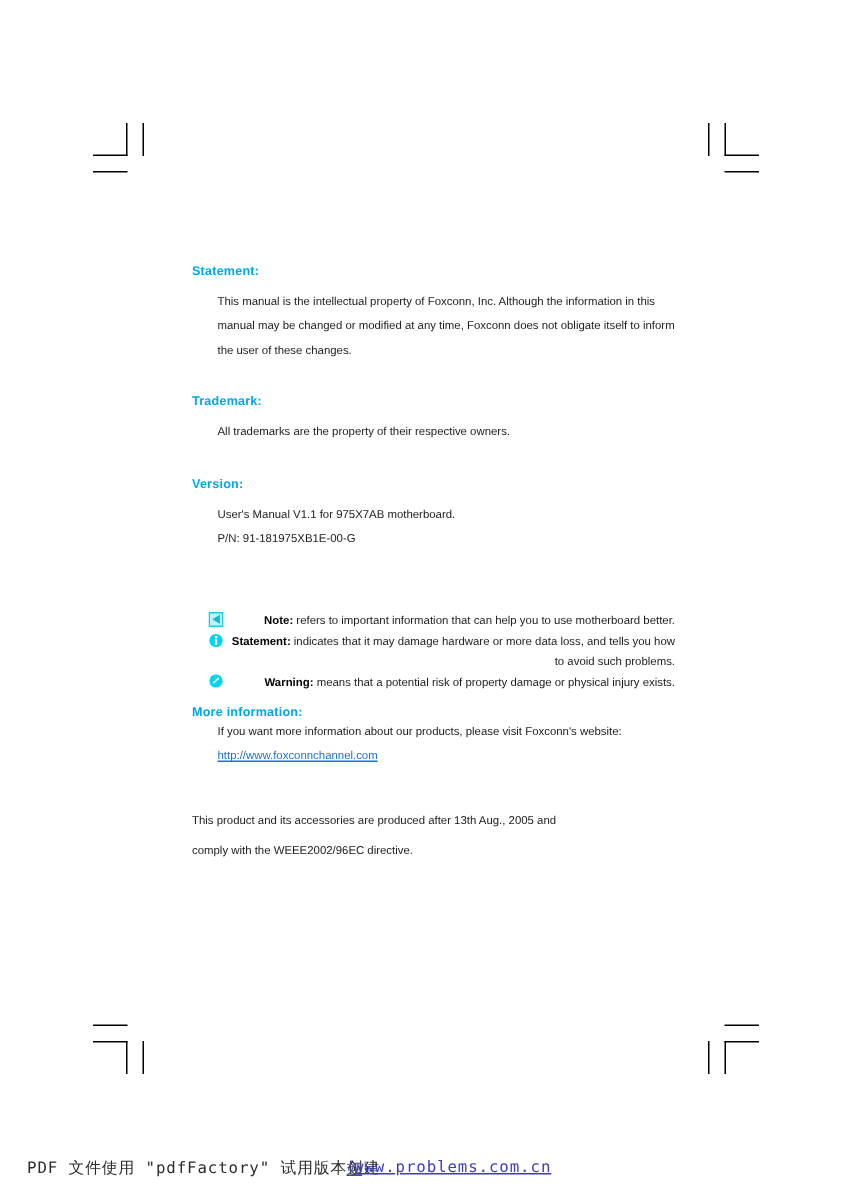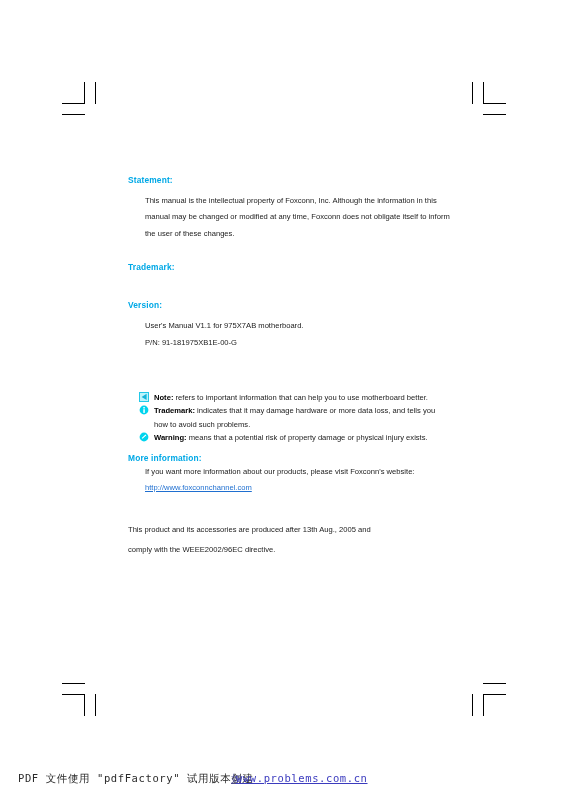--- a/index.html
+++ b/index.html
@@ -95,21 +95,21 @@
     margin-top: 7px;
   }
   .sym-row {
     position: relative;
     padding-left: 15px;
     font-size: 7.6px;
     line-height: 13.4px;
     color: #1b1b1b;
     margin-bottom: 0px;
   }
-  .sym-row .body { display: block; }
+  .sym-row .body { display: block; text-align: right; }
   .sym-row b {
     font-weight: bold;
     color: #000000;
   }
   .sym-icon {
     position: absolute;
     left: 0;
     top: 1px;
     width: 10px;
     height: 10px;
@@ -201,20 +201,21 @@
   <div id="content">
 
     <p class="heading">Statement:</p>
     <div class="gap-sm"></div>
     <p class="para indent">This manual is the intellectual property of Foxconn, Inc. Although the information in this manual may be changed or modified at any time, Foxconn does not obligate itself to inform the user of these changes.</p>
 
     <div class="gap-md"></div>
 
     <p class="heading">Trademark:</p>
     <div class="gap-sm"></div>
+    <p class="para indent">All trademarks are the property of their respective owners.</p>
 
     <div class="gap-md"></div>
 
     <p class="heading">Version:</p>
     <div class="gap-sm"></div>
     <p class="para indent">User's Manual V1.1  for 975X7AB motherboard.</p>
     <p class="para indent">P/N: 91-181975XB1E-00-G</p>
 
     <div class="gap-xl"></div>
 
@@ -232,21 +233,21 @@
       </div>
 
       <div class="sym-row">
         <span class="sym-icon">
           <svg width="10" height="10" viewBox="0 0 10 10">
             <circle cx="5" cy="5" r="4.4" fill="#00d4ee"></circle>
             <rect x="4.3" y="2.0" width="1.5" height="1.5" fill="#ffffff"></rect>
             <rect x="4.3" y="4.2" width="1.5" height="3.7" fill="#ffffff"></rect>
           </svg>
         </span>
-        <span class="body"><b>Trademark</b><b>:</b><span> indicates that it may damage hardware or more data loss, and tells you how to avoid such problems.</span></span>
+        <span class="body"><b>Statement</b><b>:</b><span> indicates that it may damage hardware or more data loss, and tells you how to avoid such problems.</span></span>
       </div>
 
       <div class="sym-row">
         <span class="sym-icon">
           <svg width="10" height="10" viewBox="0 0 10 10">
             <circle cx="5" cy="5" r="4.4" fill="#00d4ee"></circle>
             <path d="M2.8 6.4 L6.8 2.8 L7.2 4.6 L6.4 3.6 Z" fill="#ffffff"></path>
             <path d="M2.7 6.0 L6.6 2.6 L7.3 3.3 L3.4 6.8 Z" fill="#ffffff"></path>
           </svg>
         </span>

